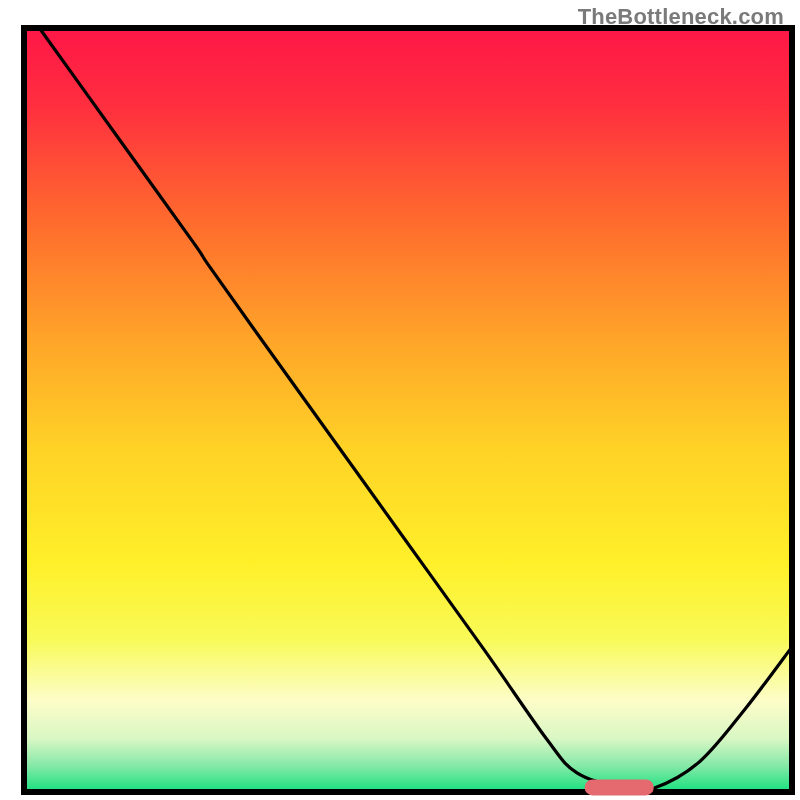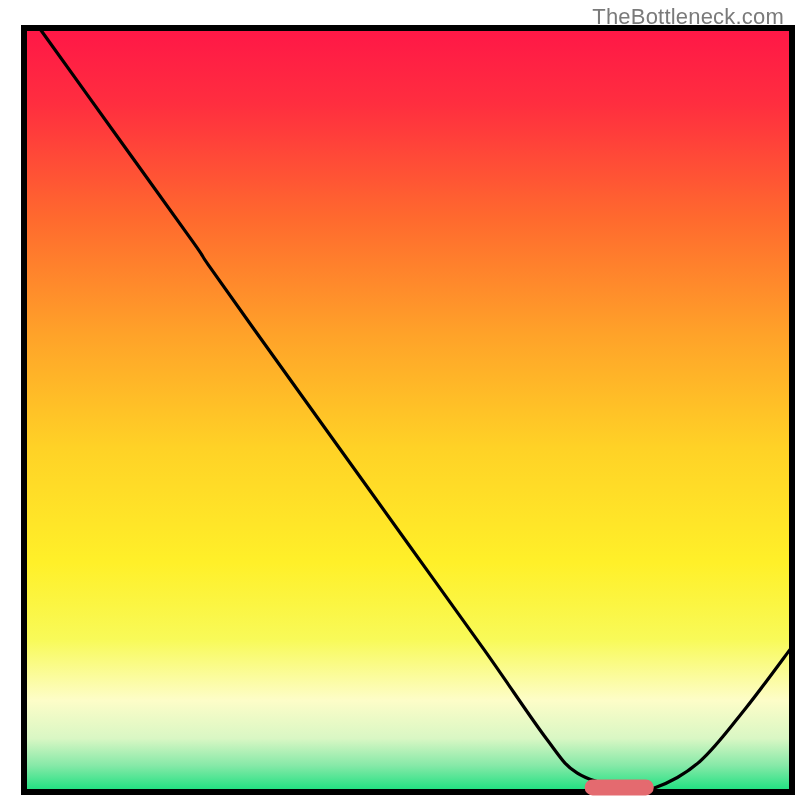--- a/index.html
+++ b/index.html
@@ -14,21 +14,21 @@
     position: relative;
     width: 800px;
     height: 800px;
   }
   .watermark {
     position: absolute;
     top: 4px;
     right: 16px;
     color: #7a7a7a;
     font-size: 22px;
-    font-weight: 400;
+    font-weight: 700;
     letter-spacing: 0.2px;
     z-index: 5;
     user-select: none;
   }
   svg {
     display: block;
   }
 </style>
 </head>
 <body>

